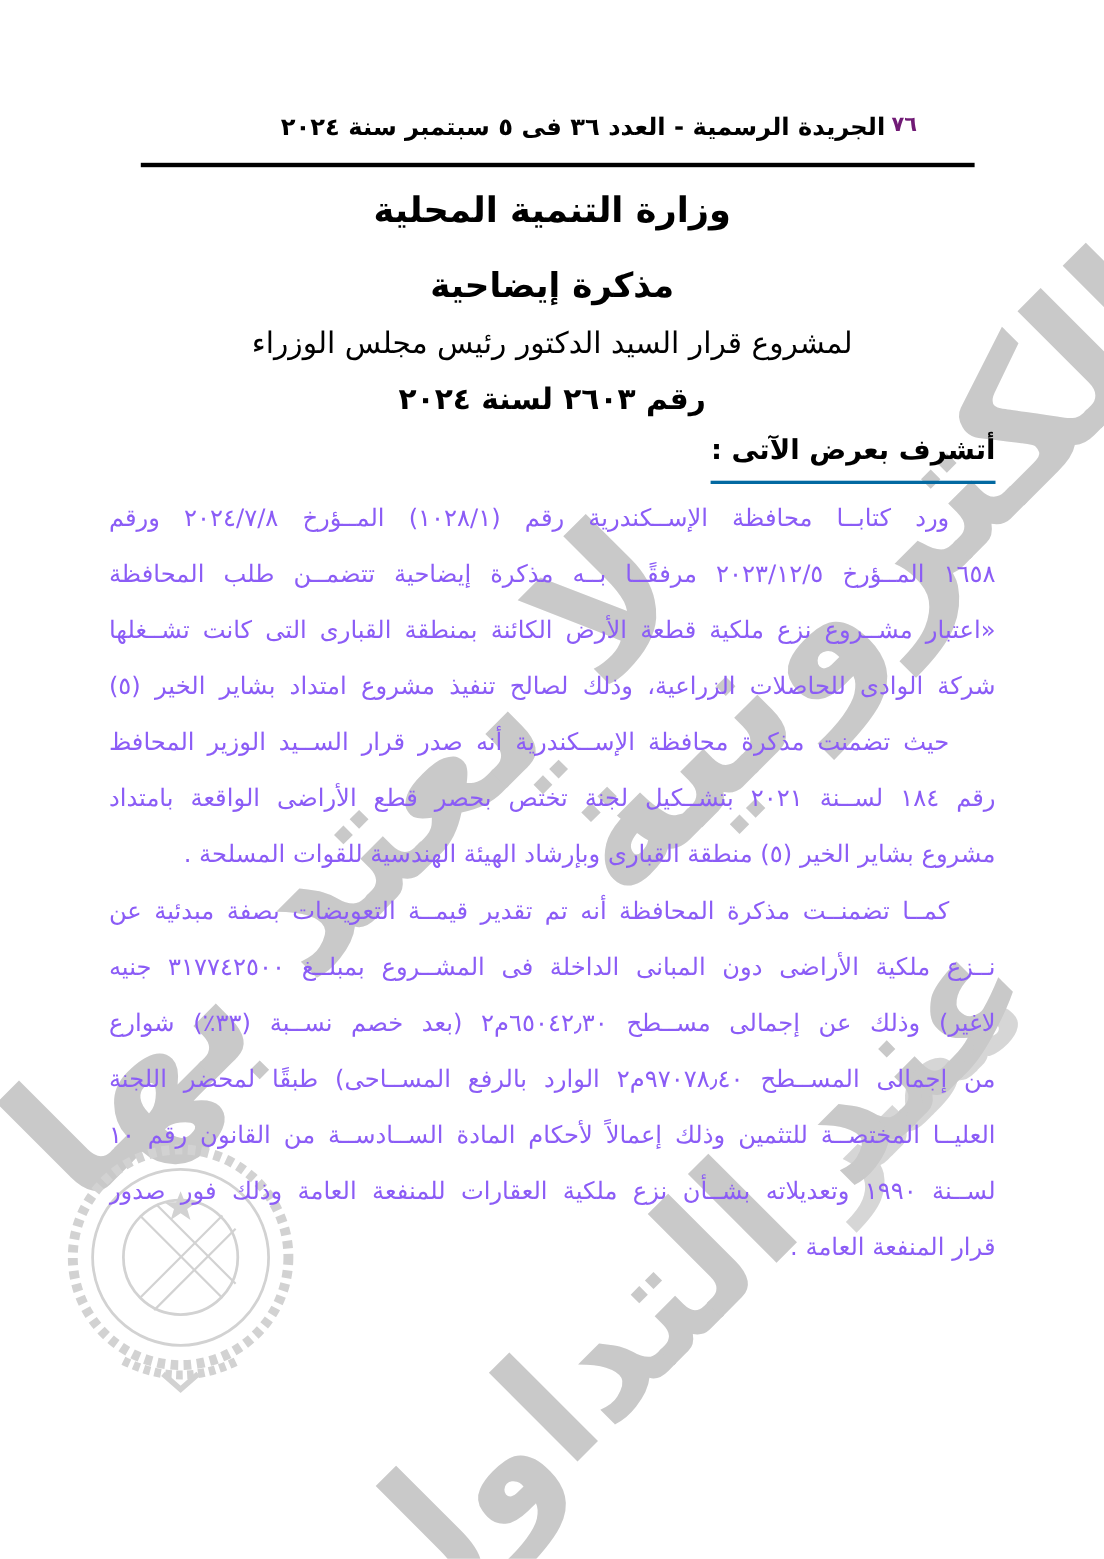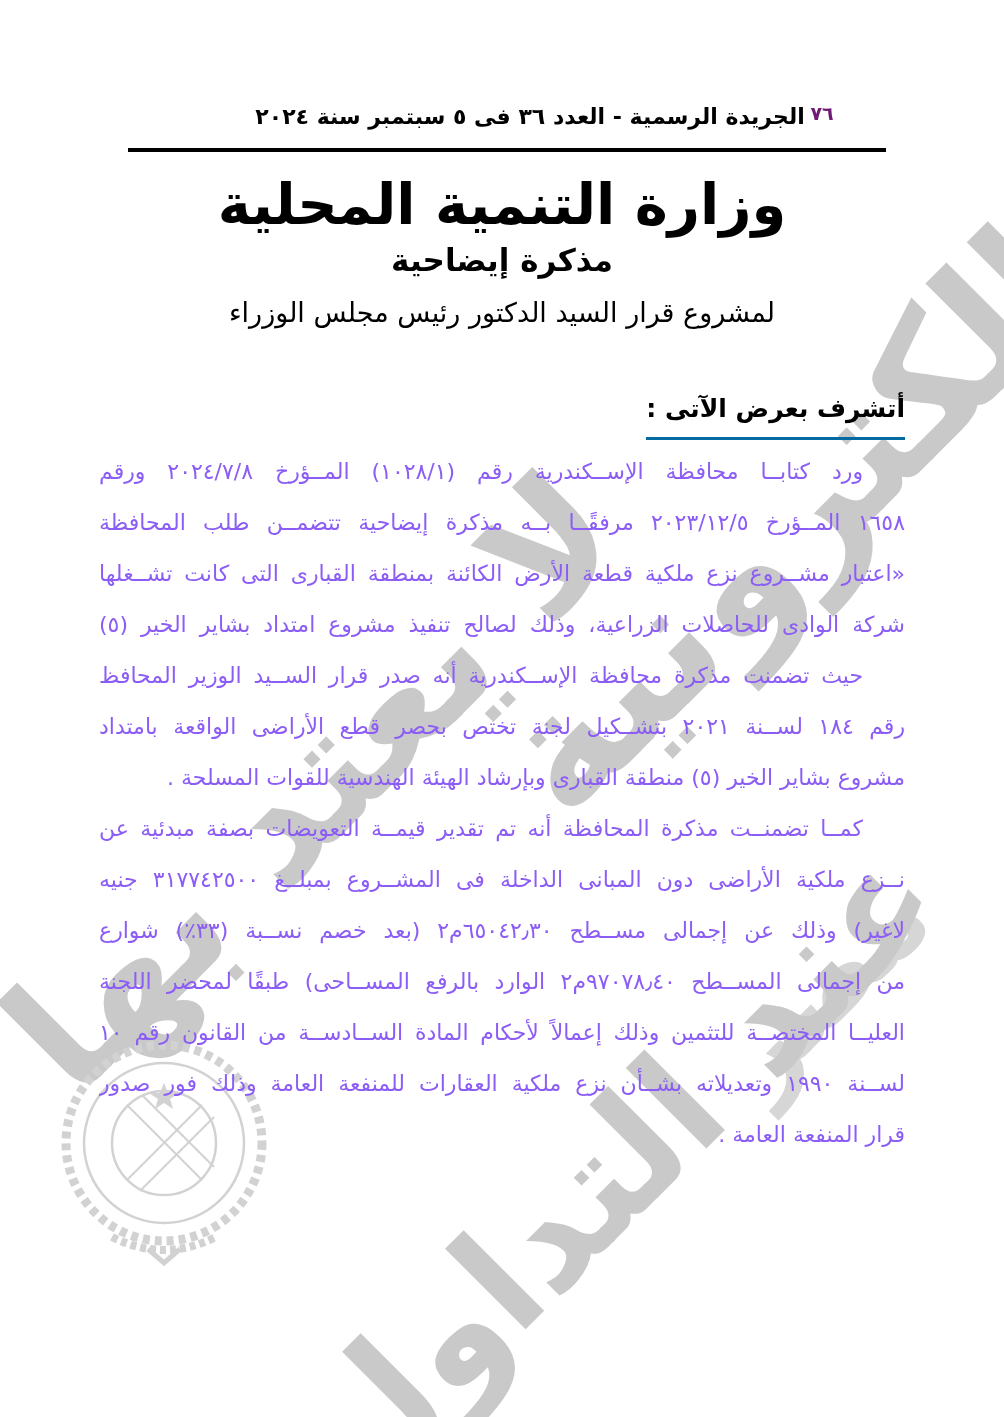--- a/index.html
+++ b/index.html
@@ -36,21 +36,21 @@
   .page-num{
     position:absolute;top:102px;left:792px;width:60px;
     text-align:center;font-size:19px;font-weight:bold;color:#701a75;
   }
   .hdr-rule{
     position:absolute;top:148px;left:128px;width:758px;height:4px;
     background:#000;
   }
   .t-ministry{
     position:absolute;top:172px;left:0;width:100%;
-    text-align:center;font-size:56px;font-weight:900;color:#000;
+    text-align:center;font-size:32px;font-weight:900;color:#000;
   }
   .t-memo{
     position:absolute;top:242px;left:0;width:100%;
     text-align:center;font-size:31px;font-weight:bold;color:#000;
   }
   .t-subject{
     position:absolute;top:297px;left:0;width:100%;
     text-align:center;font-size:27px;font-weight:normal;color:#000;
   }
   .t-number{
@@ -108,20 +108,21 @@
 
     <header>
       <div class="hdr-line">الجريدة الرسمية - العدد ٣٦ فى ٥ سبتمبر سنة ٢٠٢٤</div>
       <div class="page-num">٧٦</div>
       <div class="hdr-rule"></div>
     </header>
 
     <div class="t-ministry">وزارة التنمية المحلية</div>
     <div class="t-memo">مذكرة إيضاحية</div>
     <div class="t-subject">لمشروع قرار السيد الدكتور رئيس مجلس الوزراء</div>
+    <div class="t-number">رقم ٢٦٠٣ لسنة ٢٠٢٤</div>
 
     <div class="intro">
       <span class="ul">أتشرف بعرض الآتى :</span>
     </div>
 
     <div class="body-text">
       <div class="line first">ورد كتابــا محافظة الإســكندرية رقم (١٠٢٨/١) المــؤرخ ٢٠٢٤/٧/٨ ورقم</div>
       <div class="line">١٦٥٨ المــؤرخ ٢٠٢٣/١٢/٥ مرفقًــا بــه مذكرة إيضاحية تتضمــن طلب المحافظة</div>
       <div class="line">«اعتبار مشــروع نزع ملكية قطعة الأرض الكائنة بمنطقة القبارى التى كانت تشــغلها</div>
       <div class="line">شركة الوادى للحاصلات الزراعية، وذلك لصالح تنفيذ مشروع امتداد بشاير الخير (٥)</div>

